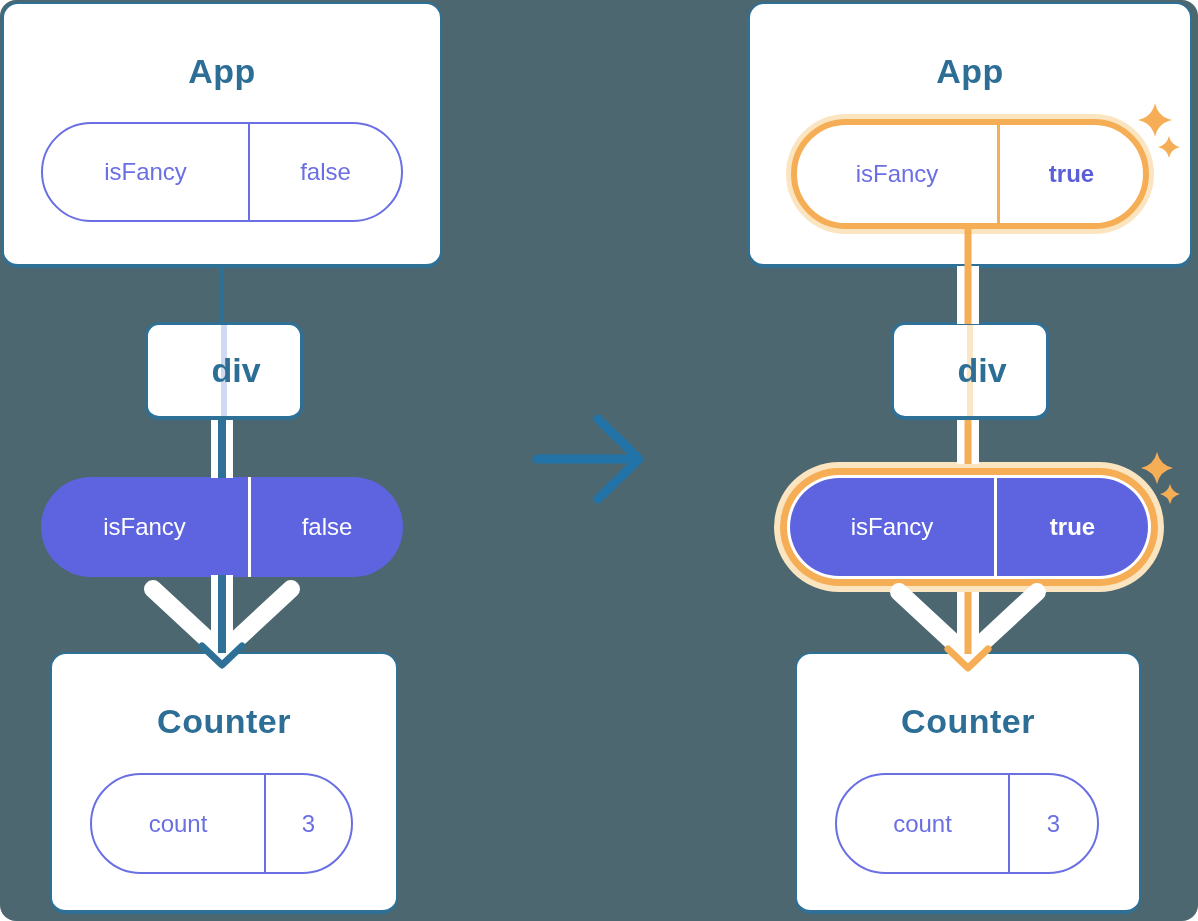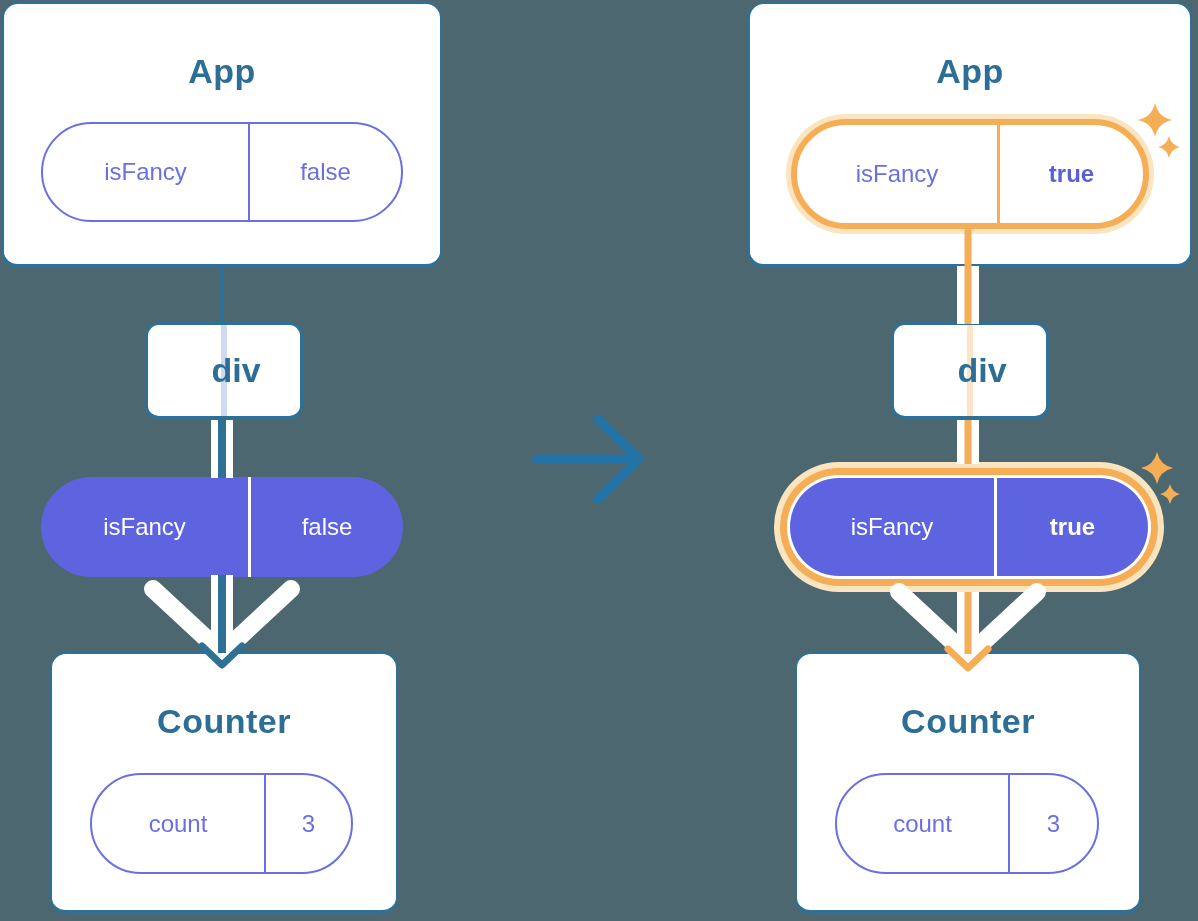--- a/index.html
+++ b/index.html
@@ -1,19 +1,20 @@
 <!DOCTYPE html>
 <html><head>
 <meta charset="utf-8">
 <style>
   html,body{margin:0;padding:0;}
   body{font-family:"Liberation Sans",sans-serif;}
   #canvas{
     position:relative;width:1198px;height:921px;overflow:hidden;
     background:#4C6770;
+    border-radius:16px;
   }
   .card{
     position:absolute;background:#fff;
     border:2px solid #2E7096;border-bottom-width:4px;
     border-radius:16px;box-sizing:border-box;
   }
   .card-title{
     position:absolute;left:0;right:0;text-align:center;
     color:#2D6E96;font-size:34px;font-weight:600;letter-spacing:.5px;
   }

